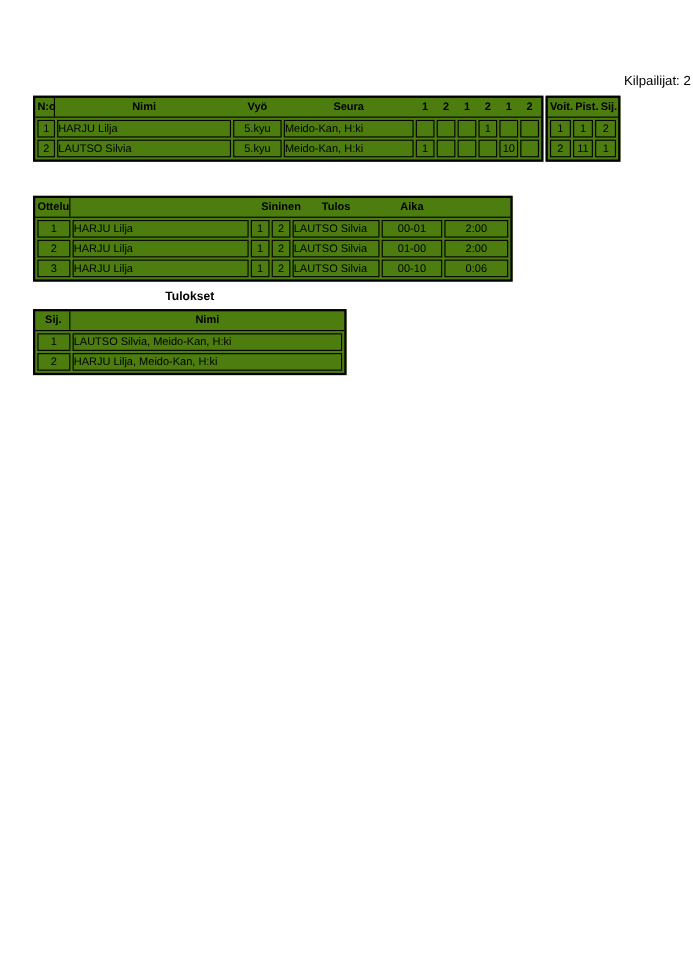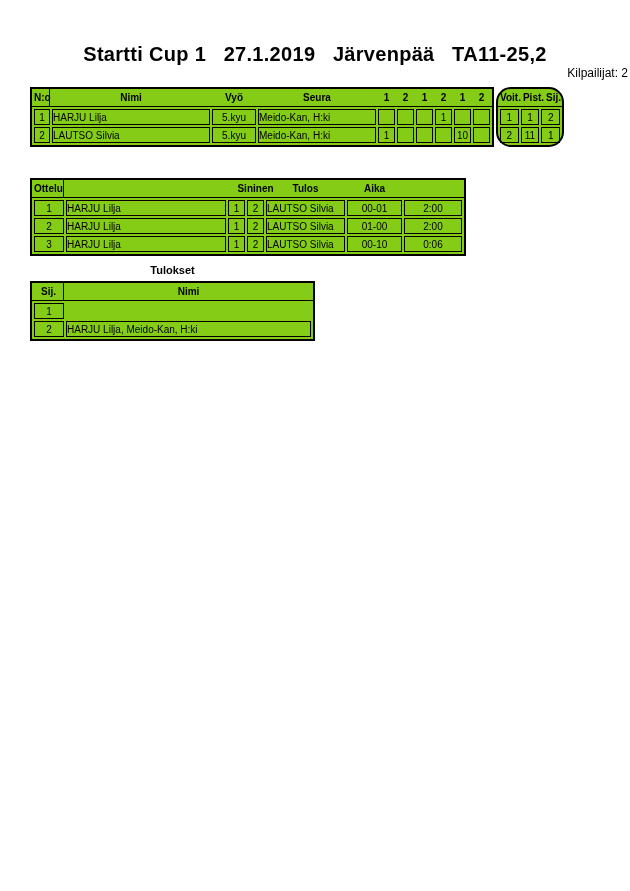--- a/index.html
+++ b/index.html
@@ -36,21 +36,21 @@
   #results-title     { top: 264px; left: 30px; width: 285px; }
   .count-label {
     position: absolute;
     top: 66px;
     right: 2px;
     font-size: 12px;
     white-space: pre;
   }
 
   
-  .tbl { border: 2px solid #000; background: #84cc16; }
+  .tbl { border: 2px solid #000; background: #4d7c0f; }
   .thead {
     display: grid;
     column-gap: 2px;
     padding: 0 2px;
     height: 18px;
     border-bottom: 1px solid #000;
     font-size: 10px;
     font-weight: 700;
     align-items: stretch;
   }
@@ -73,30 +73,29 @@
 
   
   .g1 { grid-template-columns: 16px 1fr 44px 118px repeat(6, 17px); }
   .gv { grid-template-columns: repeat(3, 1fr); }
   .g2 { grid-template-columns: 30px 160px 17px 17px 1fr 55px 58px; }
   .g3 { grid-template-columns: 30px 1fr; }
 
   
   .t1wrap { position: absolute; top: 87px; left: 30px; display: flex; gap: 2px; align-items: stretch; }
   .t1main { width: 464px; }
-  .t1voit { width: 68px; border-radius: 15px; }
+  .t1voit { width: 68px; }
   .t2 { position: absolute; top: 178px; left: 30px; width: 436px; }
   .t3 { position: absolute; top: 281px; left: 30px; width: 285px; }
 </style>
 </head>
 <body>
 
 <div class="page">
 
-  <div class="page-title">Startti Cup 1   27.1.2019   Järvenpää   TA11-25,2</div>
   <div class="count-label">Kilpailijat: 2</div>
 
   <div class="t1wrap">
     <div class="tbl t1main">
       <div class="thead g1">
         <div class="th l divR">N:o</div>
         <div class="th">Nimi</div>
         <div class="th">Vyö</div>
         <div class="th">Seura</div>
         <div class="th">1</div>
@@ -198,20 +197,21 @@
 
   <div class="sec-title" id="results-title">Tulokset</div>
   <div class="tbl t3">
     <div class="thead g3">
       <div class="th divR">Sij.</div>
       <div class="th">Nimi</div>
     </div>
     <div class="tbody">
       <div class="trow g3">
         <div class="c">1</div>
+        <div class="c l">LAUTSO Silvia, Meido-Kan, H:ki</div>
       </div>
       <div class="trow g3">
         <div class="c">2</div>
         <div class="c l">HARJU Lilja, Meido-Kan, H:ki</div>
       </div>
     </div>
   </div>
 
 </div>
 

